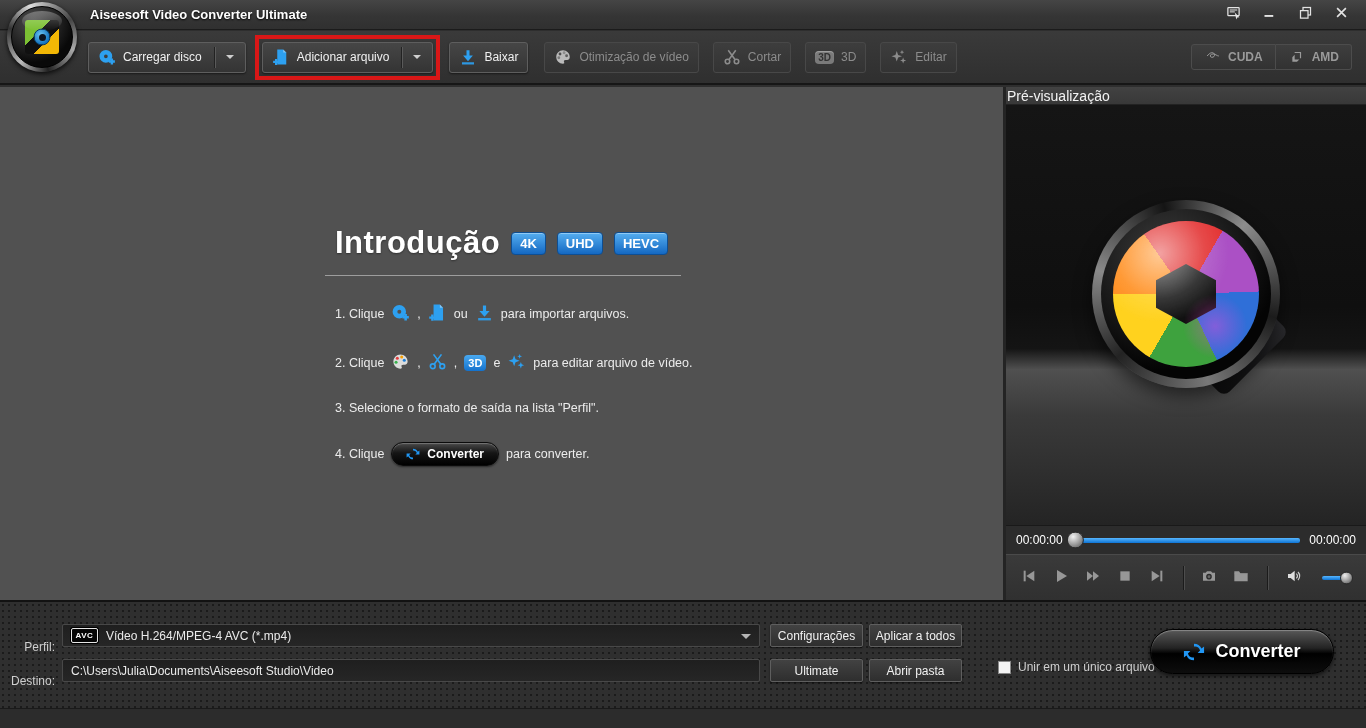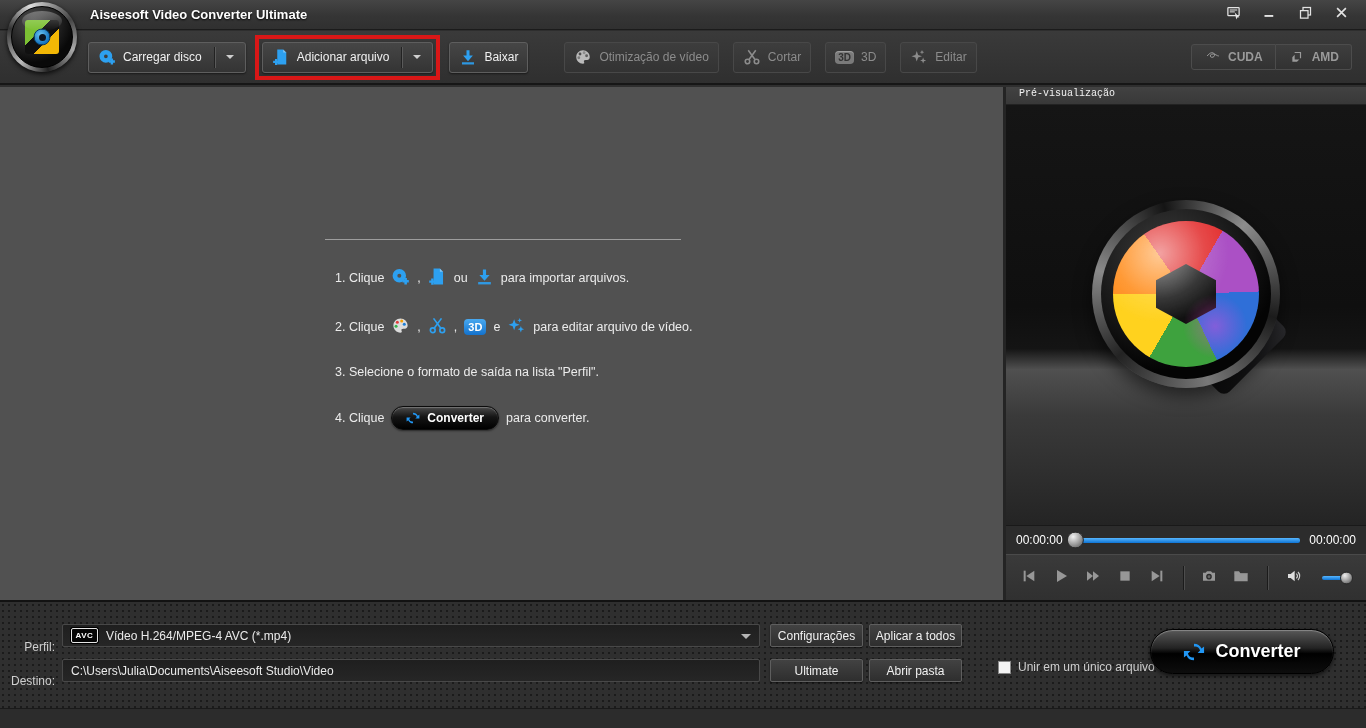--- a/index.html
+++ b/index.html
@@ -52,21 +52,21 @@
   .tbtn .split-sep { width:1px; height:21px; background:#222; box-shadow:1px 0 0 #5a5a5a;
           margin:0 2px 0 5px; }
   .caret { width:12px; display:flex; justify-content:center; }
   .caret::after { content:""; border:4px solid transparent; border-top-color:#cfcfcf;
           margin-top:4px; }
   .tbtn.disabled { color:#8c8c8c; border-color:#484848;
           background:linear-gradient(180deg,#3d3d3d,#333); box-shadow:none; }
   .tbtn.disabled .ico { color:#8c8c8c; }
   .gray-filter { filter:grayscale(1) brightness(.85); }
   #red-box { border:4px solid #d91717; padding:3px; margin-left:9px; display:inline-flex; }
-  .ml8{margin-left:9px;} .ml20{margin-left:36px;} .ml14{margin-left:14px;}
+  .ml8{margin-left:9px;} .ml20{margin-left:16px;} .ml14{margin-left:14px;}
   .hw-group { margin-left:auto; margin-right:14px; display:flex; }
   .hwbtn { display:inline-flex; align-items:center; gap:6px; height:26px; padding:0 12px;
            background:linear-gradient(180deg,#3e3e3e,#323232); border:1px solid #4c4c4c;
            color:#9a9a9a; font-size:12px; font-weight:bold; }
   .hwbtn:first-child { border-radius:3px 0 0 3px; } .hwbtn:last-child { border-radius:0 3px 3px 0; border-left:0; }
   .hwbtn svg { width:18px; height:14px; }
   .badge3d { display:inline-flex; align-items:center; justify-content:center;
              border-radius:4px; font-weight:bold; font-size:10px; padding:1px 3px; line-height:1.1; }
   .badge3d.gray { background:#7a7a7a; color:#333; box-shadow:inset 0 1px 1px rgba(255,255,255,.3); }
   .badge3d.blue { background:linear-gradient(180deg,#49a9f0,#1372cd); color:#fff; padding:2px 4px; font-size:11px; }
@@ -89,22 +89,22 @@
           border-radius:13px; background:linear-gradient(180deg,#4a4a4a,#151515 45%,#000);
           border:1px solid #0b0b0b; color:#fff; font-size:12px; font-weight:bold;
           box-shadow:inset 0 1px 1px rgba(255,255,255,.25), 0 1px 2px rgba(0,0,0,.5); }
   .mini-convert svg { width:14px; height:14px; color:#2196f3; }
 
   
   #preview { position:absolute; left:1003px; top:87px; width:363px; height:513px;
              border-left:3px solid #242424; display:flex; flex-direction:column;
              background:#333; }
   .pv-header { height:18px; background:linear-gradient(180deg,#424242,#383838);
-               border-bottom:1px solid #222; color:#f2f2f2; font-size:10px;
-               padding:1px 13px 0;font-family:Liberation Mono, monospace; }
+               border-bottom:1px solid #222; color:#f2f2f2; font-size:14px;
+               padding:1px 1px 0; }
   .pv-video { flex:1; position:relative;
       background:linear-gradient(180deg,#151515 0%,#0f0f0f 48%,#141414 58%,#505050 63%,#3a3a3a 74%,#242424 100%); }
   .lens-wrap { position:absolute; left:50%; top:45%; transform:translate(-50%,-50%);
                width:188px; height:188px; }
   .lens-tail { position:absolute; right:10px; bottom:10px; width:92px; height:92px;
                background:linear-gradient(135deg,#46464c,#0c0c0c); transform:rotate(45deg);
                border-radius:8px; }
   .lens-ring { position:absolute; inset:0; border-radius:50%;
       background:conic-gradient(from 40deg,#8d8d8d,#1b1b1b 18%,#787878 35%,#232323 52%,#8a8a8a 68%,#141414 85%,#8d8d8d);
       box-shadow:0 8px 18px rgba(0,0,0,.55); }
@@ -381,20 +381,26 @@
         <span><svg>
               <use href="#sy-amd"></use>
             </svg></span>
         <span>AMD</span>
       </div>
     </div>
   </div>
 
   <div id="main">
     <div id="intro">
+      <div class="intro-head">
+        <span class="intro-title">Introdução</span>
+        <span class="kbadge">4K</span>
+        <span class="kbadge">UHD</span>
+        <span class="kbadge">HEVC</span>
+      </div>
       <hr class="intro-rule">
 
       <div class="step">
         <span>1. Clique</span>
         <span class="ico-blue"><svg>
               <use href="#sy-disc"></use>
             </svg></span>
         <span class="sep-txt">,</span>
         <span class="ico-blue"><svg>
               <use href="#sy-fileadd"></use>

